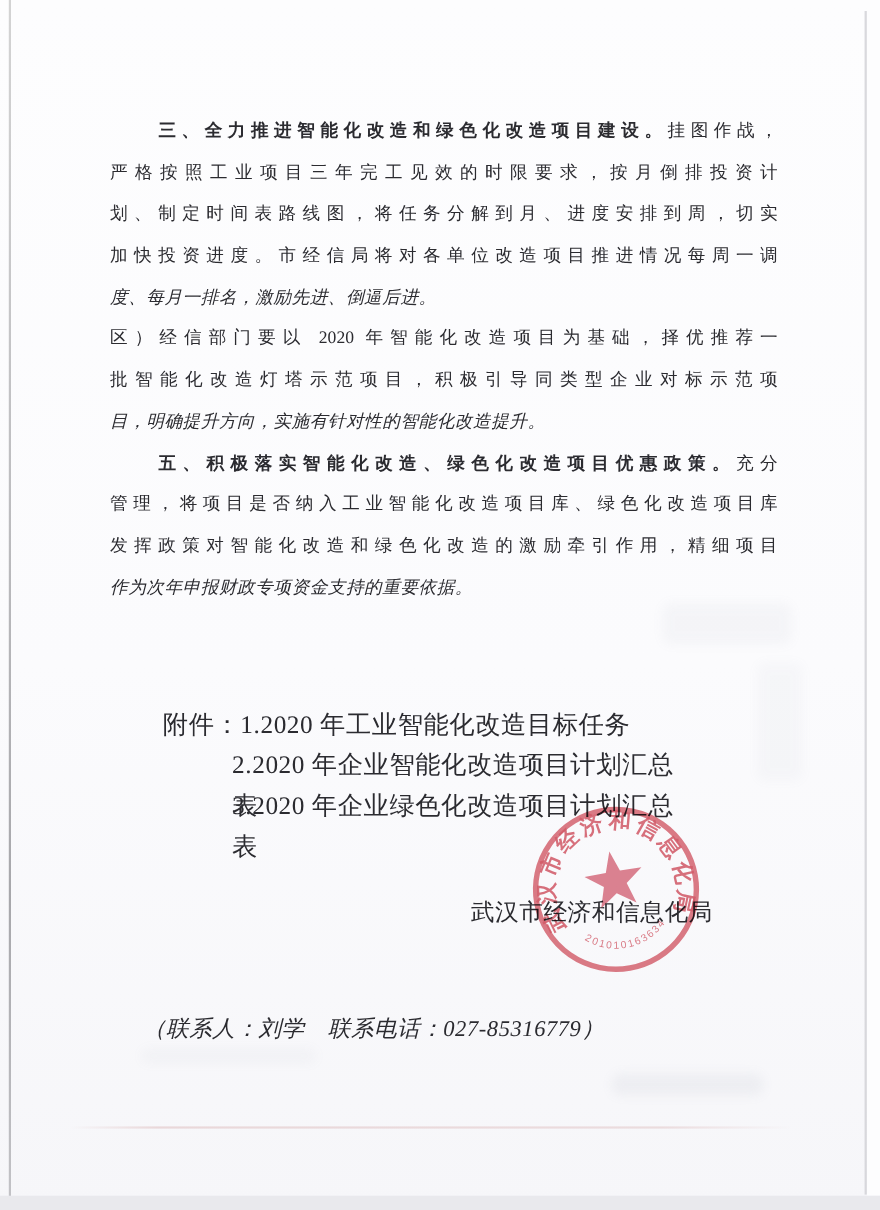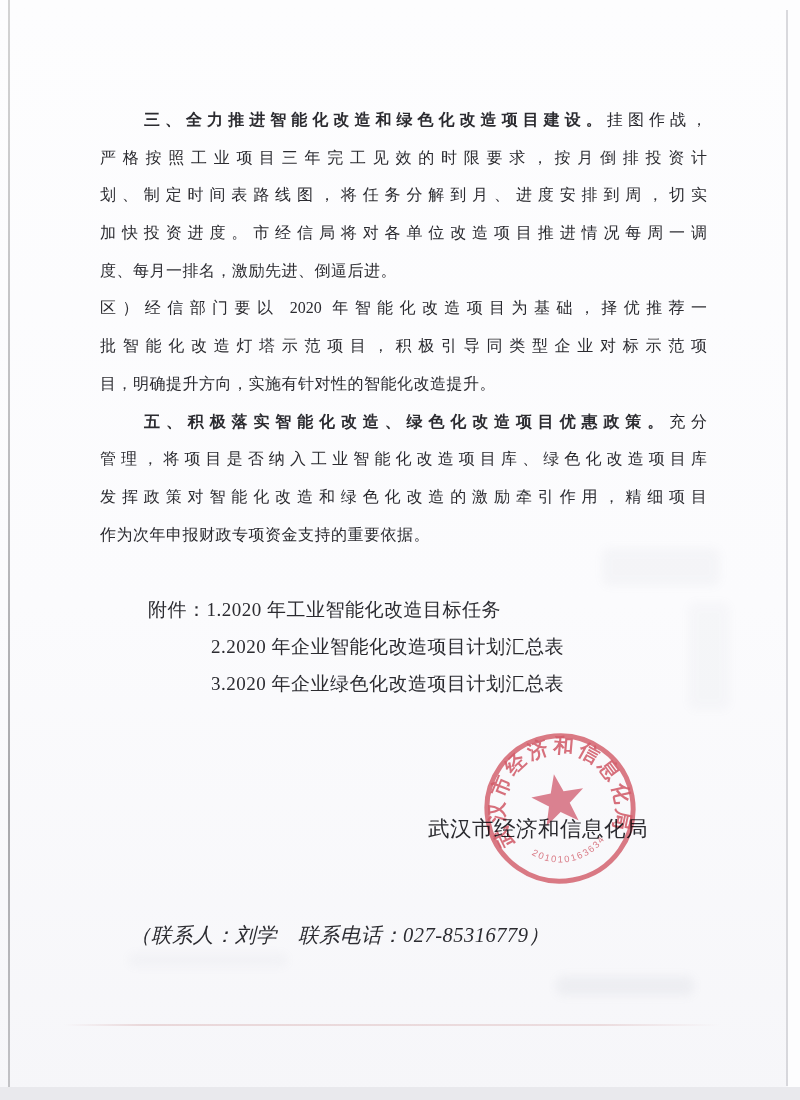--- a/index.html
+++ b/index.html
@@ -20,25 +20,25 @@
     background:linear-gradient(90deg,rgba(205,150,150,0),rgba(205,150,150,.32) 12%,rgba(205,150,150,.28) 82%,rgba(205,150,150,0));}
   
   .ghost{position:absolute;background:#8e94a6;filter:blur(5px);border-radius:8px;}
   .g1{left:602px;top:548px;width:118px;height:38px;opacity:.06;}
   .g2{left:688px;top:602px;width:42px;height:108px;opacity:.045;}
   .g3{left:556px;top:976px;width:138px;height:20px;opacity:.09;}
   .g4{left:128px;top:953px;width:160px;height:14px;opacity:.05;}
   
   .text-body{position:absolute;left:100px;top:101px;width:607px;font-size:16px;line-height:37.7px;}
   .bl{height:37.7px;text-align:justify;text-align-last:justify;white-space:nowrap0;}
-  .bl.last{text-align-last:left;letter-spacing:.5px;}
+  .bl.last{text-align-last:left;letter-spacing:.5px;font-style:italic;}
   .bl.first{text-indent:44px;}
   .hd{font-family:"Liberation Sans","DejaVu Sans",sans-serif;font-weight:700;}
   
-  .attachments{position:absolute;left:148px;top:591px;width:480px;font-size:19px;line-height:37px;}
+  .attachments{position:absolute;left:148px;top:640px;width:480px;font-size:23px;line-height:37px;}
   .att-line{height:37px;letter-spacing:.5px;}
   .att-line.hang{padding-left:63px;}
   
   .agency{position:absolute;left:428px;top:814px;width:220px;text-align:center;font-size:21.5px;letter-spacing:.5px;}
   .issue-date{position:absolute;left:432px;top:849px;width:208px;text-align:center;font-size:20px;}
   .contact{position:absolute;left:130px;top:921px;font-size:20.5px;letter-spacing:.5px;font-style:italic;}
   
   .seal{position:absolute;left:481px;top:730px;width:158px;height:157px;
     mix-blend-mode:multiply;opacity:.92;}
   .seal text{font-family:"Liberation Sans","DejaVu Sans",sans-serif;}

